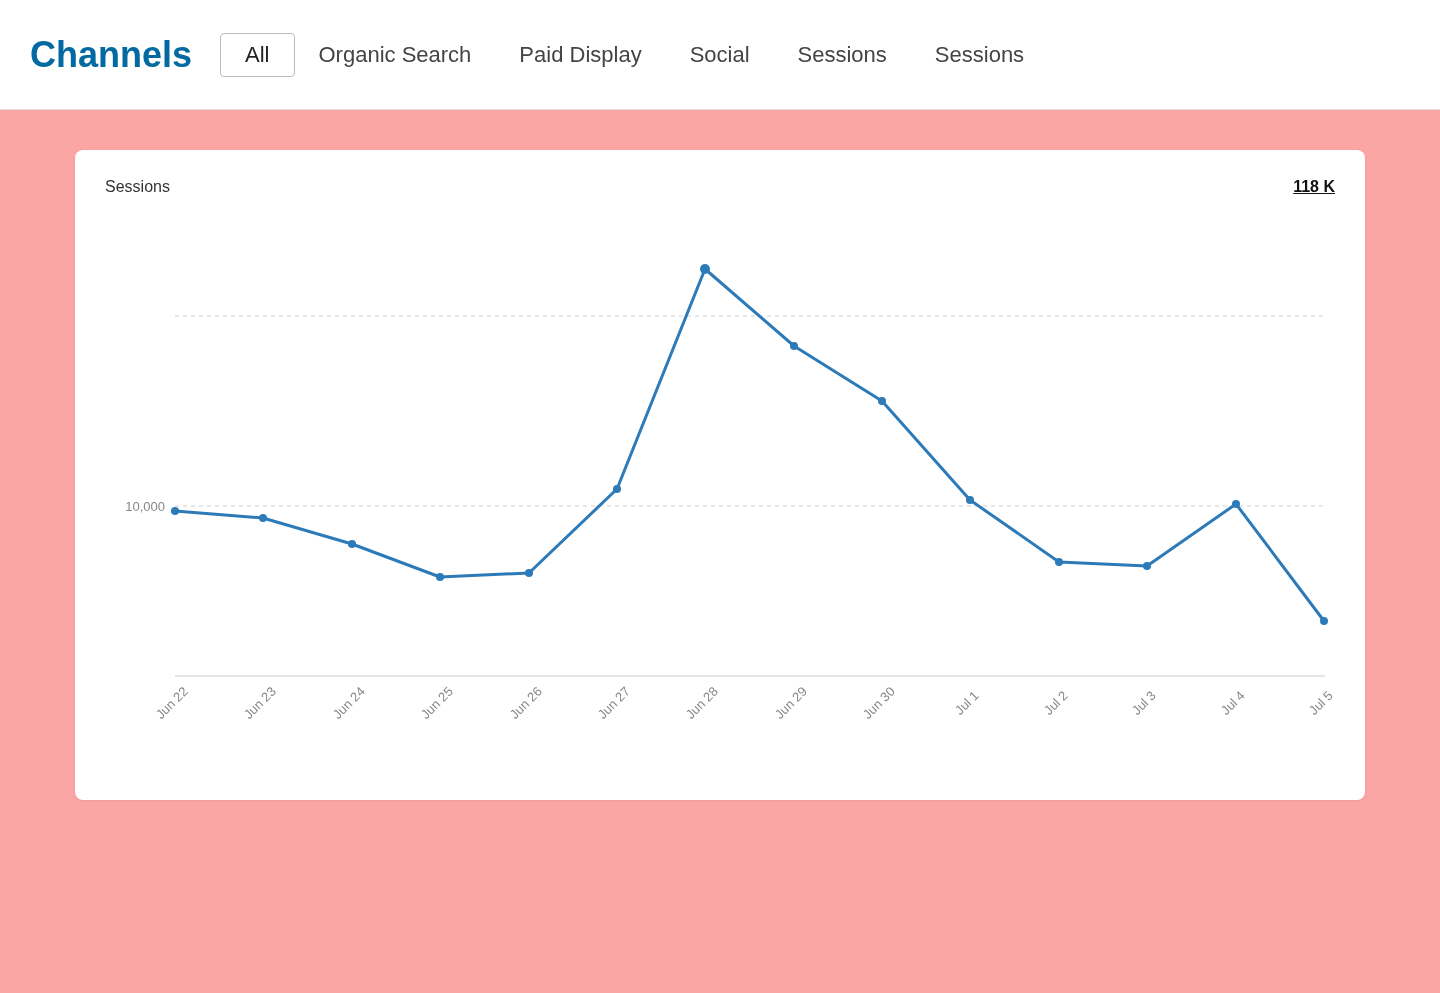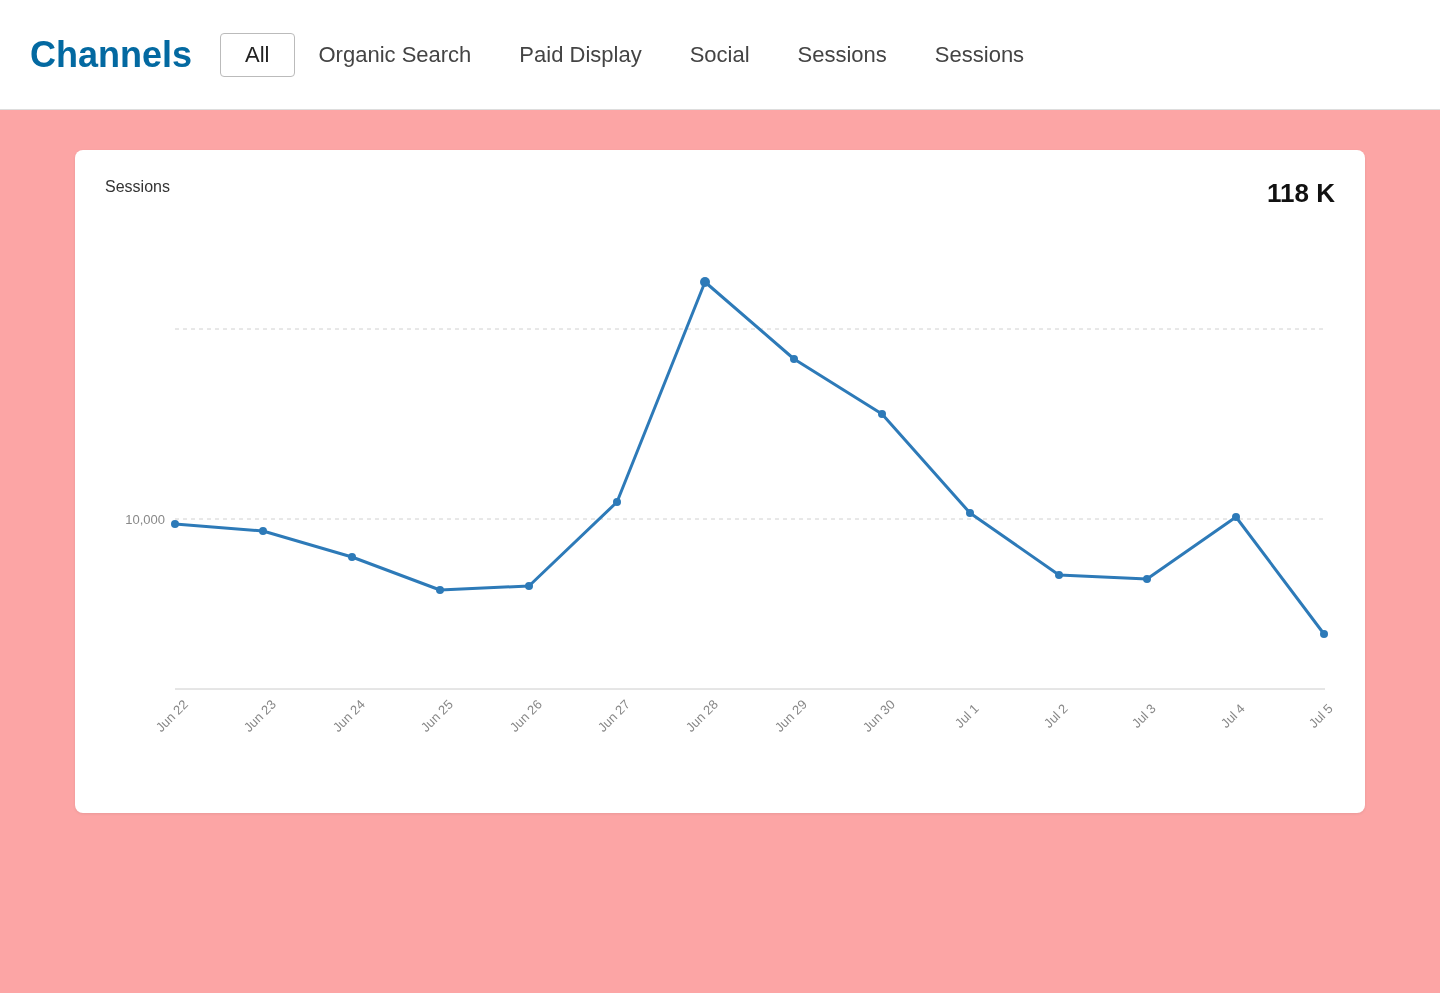--- a/index.html
+++ b/index.html
@@ -66,23 +66,24 @@
       justify-content: space-between;
       align-items: flex-start;
       margin-bottom: 20px;
     }
     .chart-label {
       font-size: 16px;
       color: #333;
       font-weight: 400;
     }
     .chart-value {
-      font-size: 26px;
+      font-size: 16px;
       font-weight: 700;
       color: #111;
+      text-decoration: underline;
     }
 
     
     .chart-svg-container {
       width: 100%;
       position: relative;
     }
     svg.chart {
       width: 100%;
       height: 560px;

